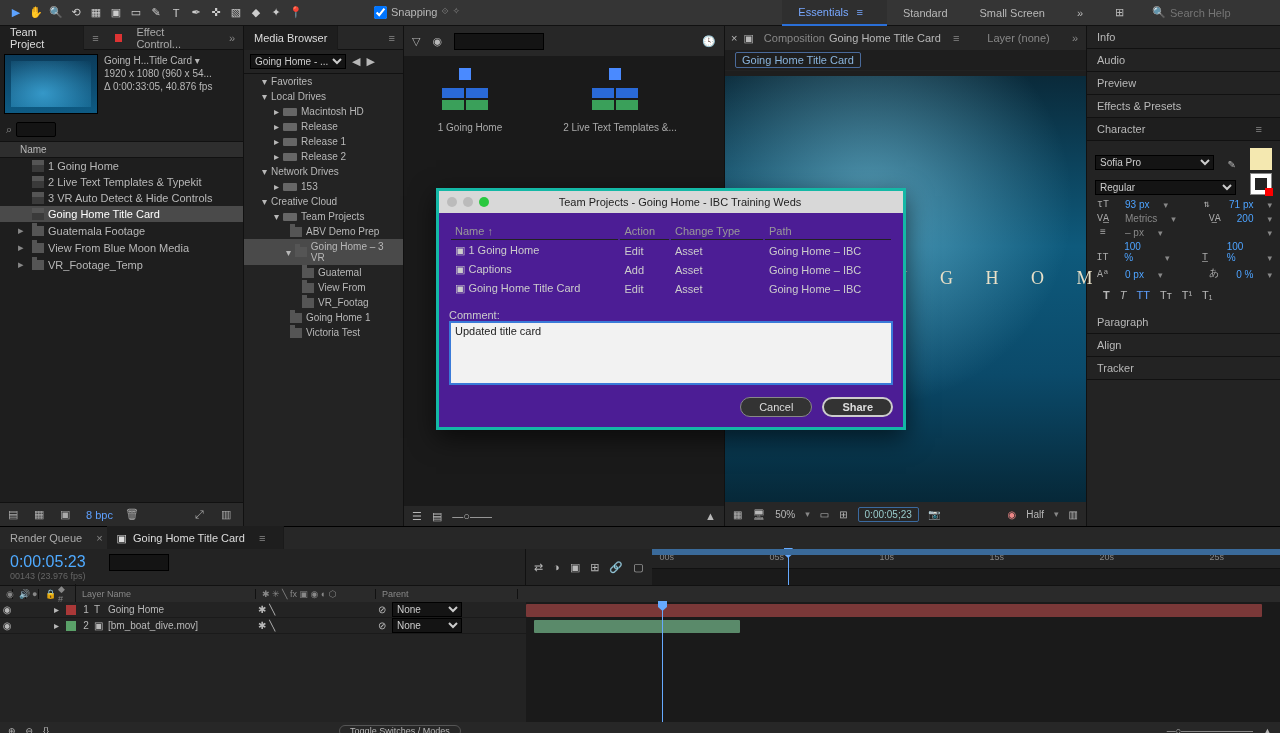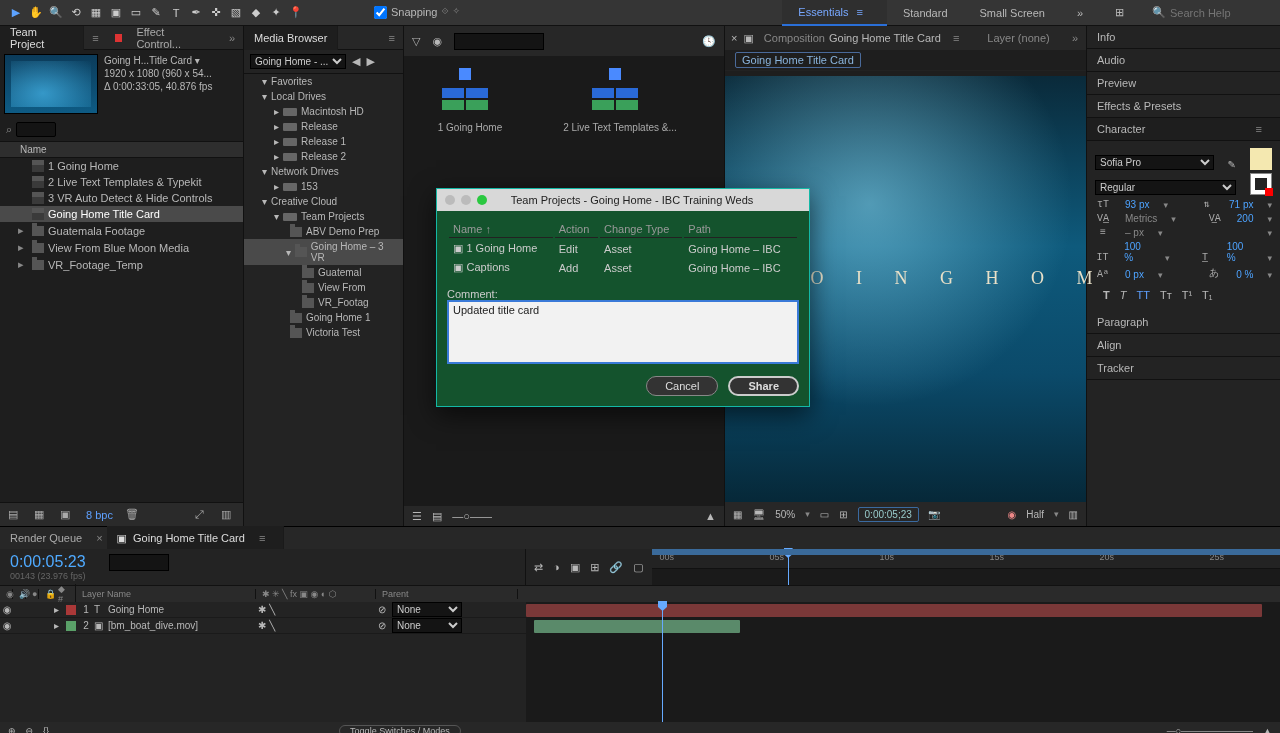--- a/index.html
+++ b/index.html
@@ -76,21 +76,21 @@
 .rpanel{border-bottom:1px solid #111;padding:5px 10px;font-size:11px;display:flex;align-items:center;cursor:pointer;}
 .char-panel{padding:4px 8px;background:#232323;}
 .char-row{display:flex;align-items:flex-end;gap:14px;margin:3px 0;font-size:10px;}
 .char-row .val{color:#4da3ff;}
 .char-row .glyph{width:16px;text-align:center;color:#aaa;font-family:Liberation Mono, monospace;}
 .swatch{width:22px;height:22px;display:inline-block;}
 .ttbtns{display:flex;gap:10px;padding:6px 8px;font-family:"Times New Roman",serif;}
 .ttbtns span{cursor:pointer;}
 
 
-.dialog{position:absolute;left:436px;top:188px;width:374px;background:#14532d;border:1px solid #14b8a6;box-shadow:0 8px 24px rgba(0,0,0,.6);z-index:50;}
+.dialog{position:absolute;left:436px;top:188px;width:470px;background:#4c1d95;border:3px solid #14b8a6;box-shadow:0 8px 24px rgba(0,0,0,.6);z-index:50;}
 .dlg-title{height:22px;background:#d8d8d8;color:#222;display:flex;align-items:center;font-size:11px;position:relative;}
 .dlg-dots{display:flex;gap:6px;padding:0 8px;}
 .dot{width:10px;height:10px;border-radius:50%;}
 .dlg-title span.t{flex:1;text-align:center;padding-right:40px;}
 .dlg-body{padding:8px 10px 6px;}
 .dlg-table{width:100%;font-size:11px;}
 .dlg-table th{color:#999;text-align:left;padding:2px 4px;font-weight:normal;border-bottom:1px solid #222;}
 .dlg-table td{padding:2px 4px;color:#ccc;}
 .dlg-comment{padding:4px 10px 10px;}
 .dlg-comment label{font-size:11px;color:#ccc;}
@@ -544,20 +544,26 @@
             <td>Edit</td>
             <td>Asset</td>
             <td>Going Home – IBC </td>
           </tr>
           <tr>
             <td>▣ Captions</td>
             <td>Add</td>
             <td>Asset</td>
             <td>Going Home – IBC </td>
           </tr>
+          <tr>
+            <td>▣ Going Home Title Card</td>
+            <td>Edit</td>
+            <td>Asset</td>
+            <td>Going Home – IBC </td>
+          </tr>
         </tbody>
     </table>
   </div>
   <div class="dlg-comment">
     <label>Comment:</label>
     <textarea id="comment-ta" style="">Updated title card</textarea>
   </div>
   <div class="dlg-btns">
     <button>Cancel</button>
     <button class="primary">Share</button>

